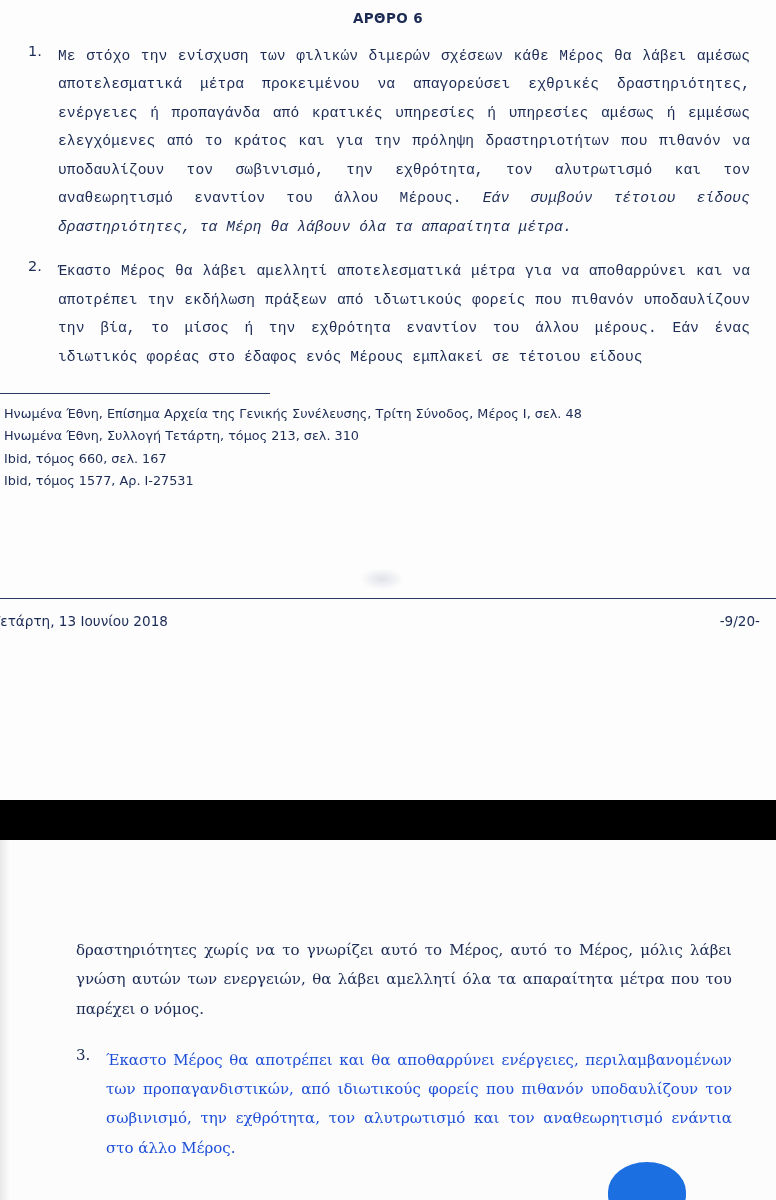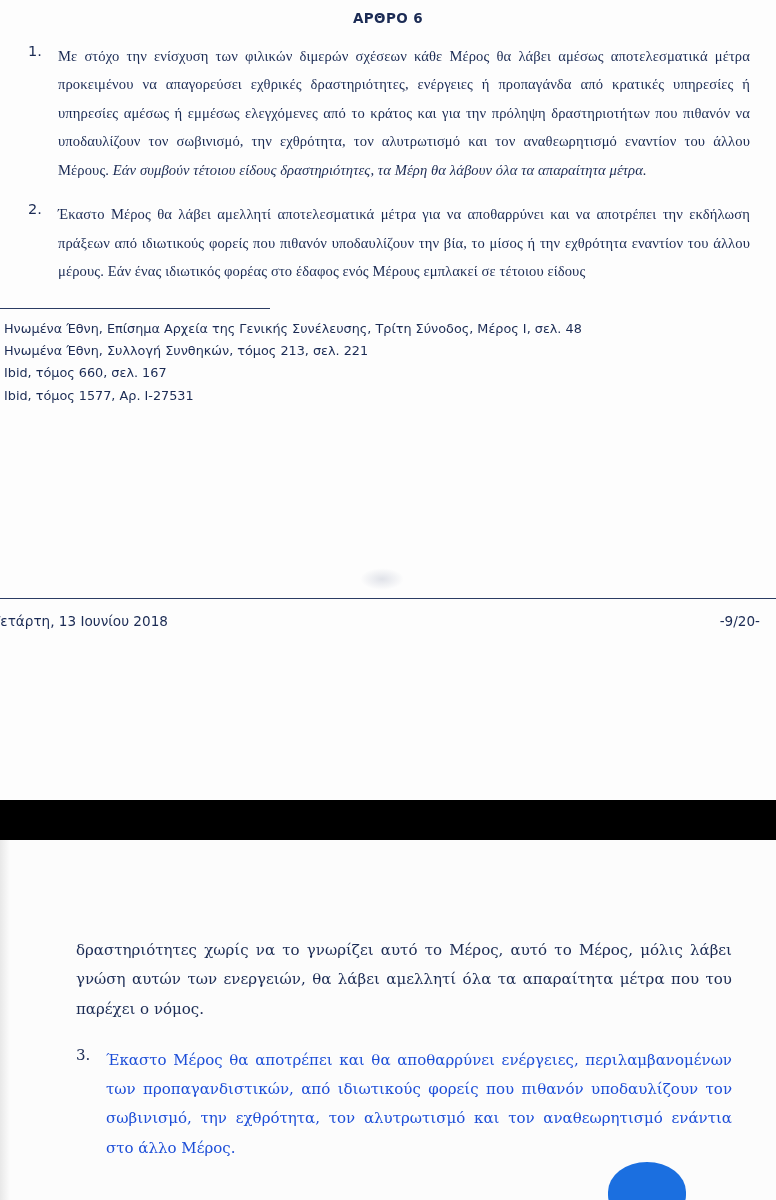--- a/index.html
+++ b/index.html
@@ -49,21 +49,21 @@
     color: #1b2b54;
     padding-top: 1px;
     font-family: "DejaVu Sans", sans-serif;
   }
   .clause-body {
     flex: 1 1 auto;
     font-size: 14.6px;
     line-height: 1.95;
     text-align: justify;
     color: #1b2b54;
-    font-family: Liberation Serif, serif;
+    font-family: Liberation Mono, monospace;
     letter-spacing: 0.1px;
   }
   .clause-body .tail {
     font-style: italic;
   }
 
   .rule {
     border: none;
     border-top: 1px solid #2b3c63;
     margin: 22px 0 0 0;
@@ -190,21 +190,21 @@
 
     <div class="clause">
       <div class="clause-num">2.</div>
       <div class="clause-body">Έκαστο Μέρος θα λάβει αμελλητί αποτελεσματικά μέτρα για να αποθαρρύνει και να αποτρέπει την εκδήλωση πράξεων από ιδιωτικούς φορείς που πιθανόν υποδαυλίζουν την βία, το μίσος ή την εχθρότητα εναντίον του άλλου μέρους. Εάν ένας ιδιωτικός φορέας στο έδαφος ενός Μέρους εμπλακεί σε τέτοιου είδους</div>
     </div>
 
     <hr class="rule short">
 
     <div class="footnotes">
       <div><span>Ηνωμένα Έθνη, </span><span class="fn-i">Επίσημα Αρχεία της Γενικής Συνέλευσης, Τρίτη Σύνοδος</span><span>, Μέρος Ι, σελ. 48</span></div>
-      <div><span>Ηνωμένα Έθνη, </span><span class="fn-i">Συλλογή Συνθηκών</span><span>, τόμος 213, σελ. 221</span></div>
+      <div><span>Ηνωμένα Έθνη, </span><span class="fn-i">Συλλογή Τετάρτη</span><span>, τόμος 213, σελ. 310</span></div>
       <div><span class="fn-i">Ibid</span><span>, τόμος 660, σελ. 167</span></div>
       <div><span class="fn-i">Ibid</span><span>, τόμος 1577, Αρ. I-27531</span></div>
     </div>
 
     <div class="tear">
       <div class="smudge"></div>
     </div>
 
     <div style="position:absolute; left:0; top:598px; width:776px;">
       <hr class="rule" style="margin:0;">

